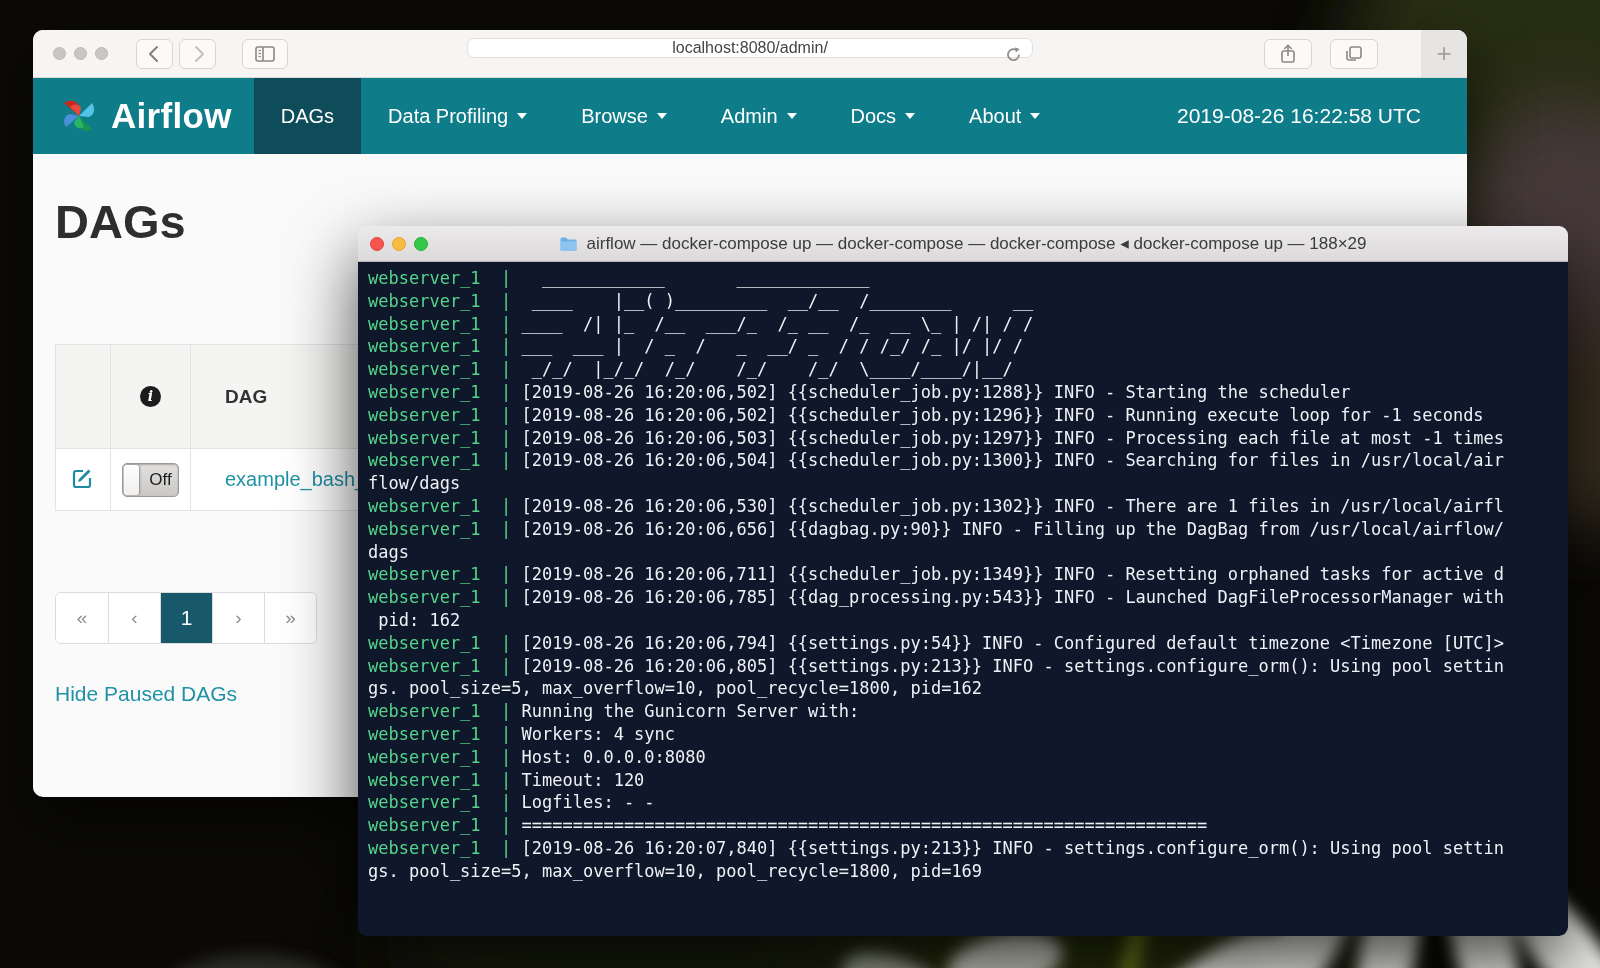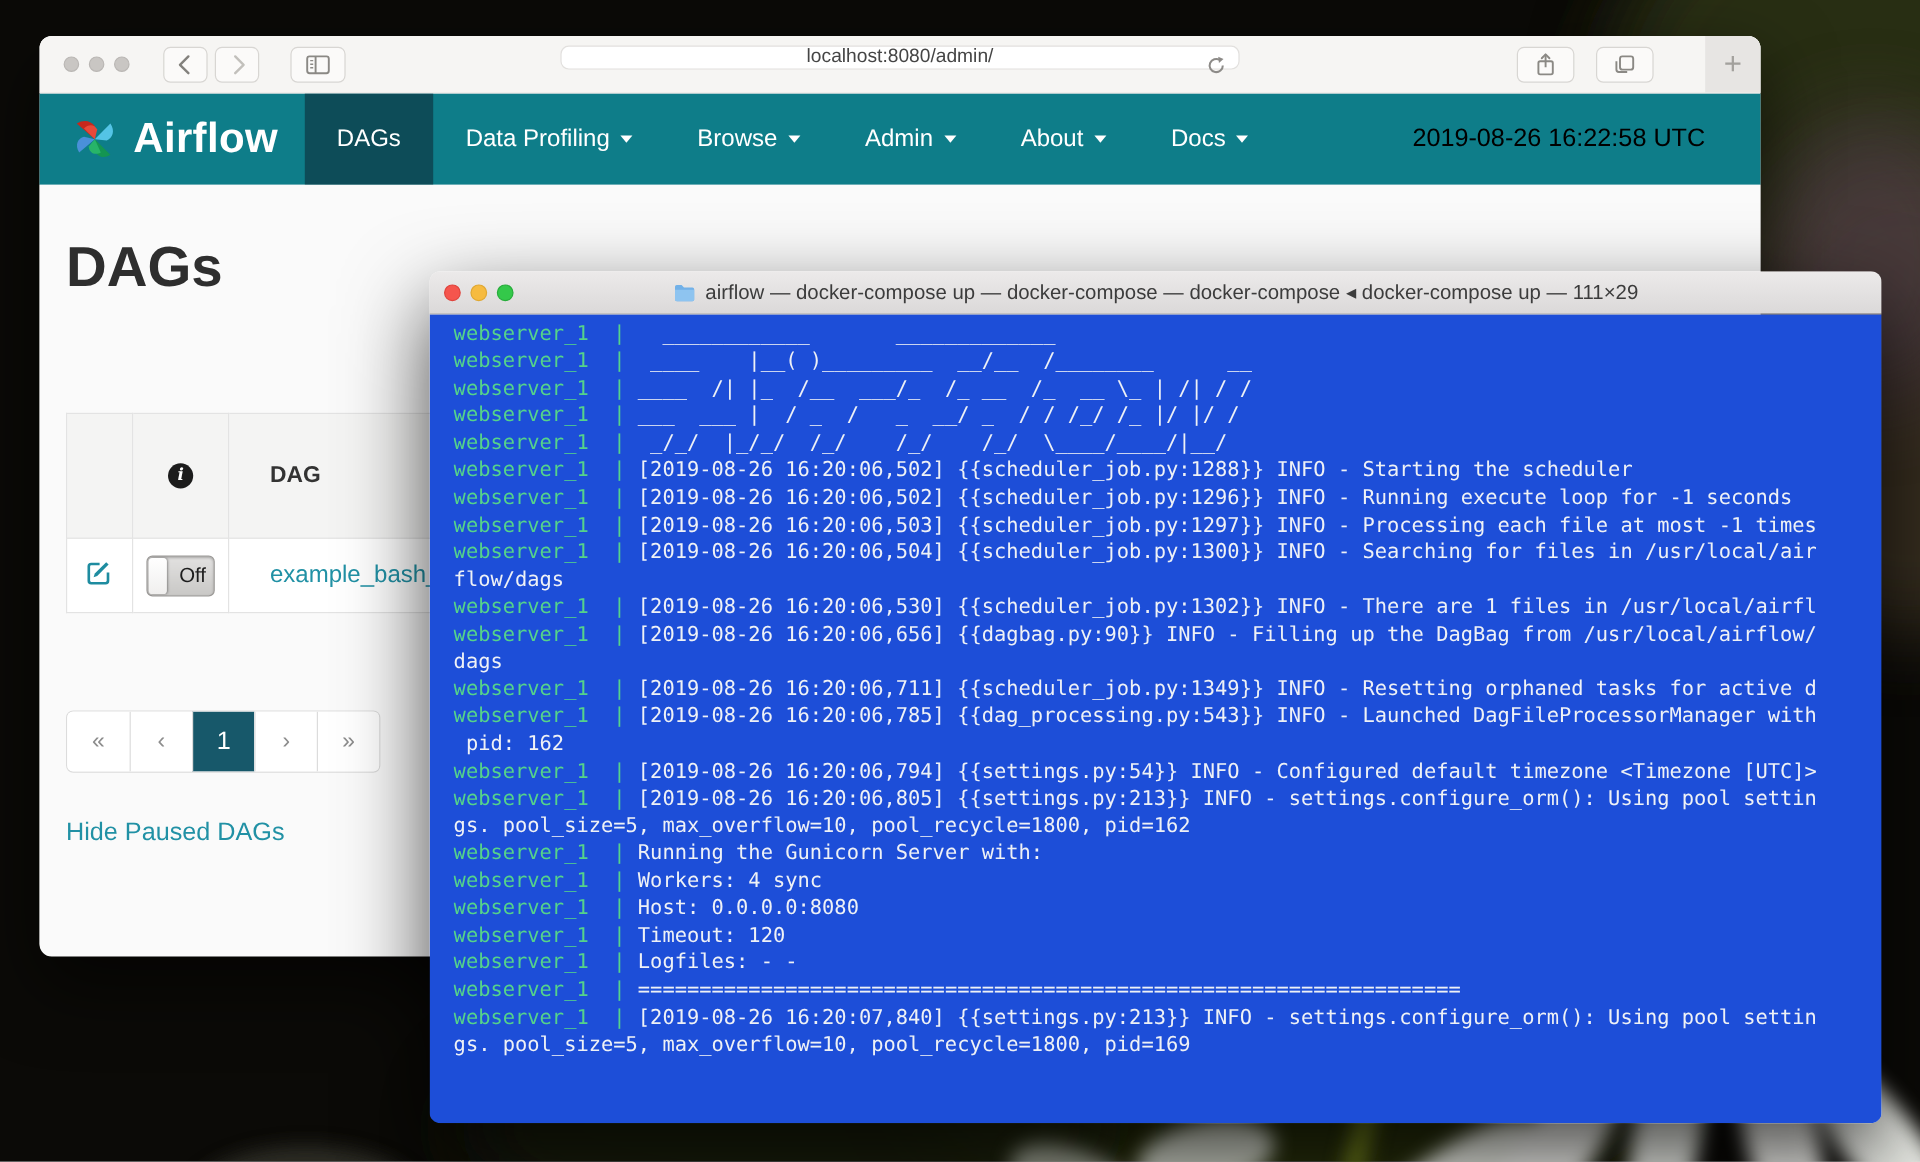--- a/index.html
+++ b/index.html
@@ -31,21 +31,21 @@
 
   
   .navbar { height:76px; background:#0e7d89; display:flex; align-items:stretch; }
   .brand { display:flex; align-items:center; gap:11px; margin-left:25px; margin-right:22px; }
   .brand-name { color:#fff; font-size:35px; font-weight:700; letter-spacing:.3px; }
   .nav-items { display:flex; align-items:stretch; }
   .nav-item { display:flex; align-items:center; padding:0 27px; color:#fff; font-size:20px; cursor:pointer; }
   .nav-item.active { background:#0d4c58; }
   .caret { display:inline-block; width:0; height:0; margin-left:9px;
            border-left:5px solid transparent; border-right:5px solid transparent; border-top:6px solid #fff; }
-  .clock { margin-left:auto; margin-right:46px; align-self:center; color:#000000; font-size:21px; }
+  .clock { margin-left:auto; margin-right:46px; align-self:center; color:#ffffff; font-size:21px; }
 
   
   .page { position:relative; height:642px; background:#fafafa; border-radius:0 0 10px 10px; }
   .page-title { position:absolute; left:22px; top:40px; font-size:47px; font-weight:700; color:#2e2e2e; }
   .dag-table { position:absolute; left:22px; top:190px; border-collapse:collapse; background:#fff; }
   .dag-table th, .dag-table td { border:1px solid #e3e3e3; }
   .dag-table th { background:#f4f4f3; height:104px; }
   .col-edit { width:55px; }
   .col-toggle { width:80px; }
   .col-dag { width:745px; }
@@ -73,21 +73,21 @@
   .terminal { position:absolute; left:358px; top:226px; width:1210px; height:710px; z-index:2;
               border-radius:9px; overflow:hidden; box-shadow:0 28px 70px rgba(0,0,0,.7); }
   .term-title { position:relative; height:36px; background:linear-gradient(#eceaea,#dbd9d9);
                 border-bottom:1px solid #b7b5b5; display:flex; align-items:center; justify-content:center; gap:8px;
                 font-size:17px; color:#3c3c3c; }
   .term-lights { position:absolute; left:12px; top:11px; display:flex; gap:8px; }
   .term-lights i { width:14px; height:14px; border-radius:50%; }
   .lt-red { background:#f5554d; border:1px solid #e0443d; }
   .lt-yellow { background:#f6bb40; border:1px solid #e0a832; }
   .lt-green { background:#34c84a; border:1px solid #27ad3b; }
-  .term-body { height:674px; background:#1d4ed8; padding:5px 10px 0 20px;
+  .term-body { height:674px; background:#0f172a; padding:5px 10px 0 10px;
                font-family:"DejaVu Sans Mono", monospace; font-size:17px; line-height:22.8px; color:#eef1f6; }
   .trow { white-space:pre; height:22.8px; overflow:hidden; }
   .tpfx { color:#55d38a; }
 </style>
 </head>
 <body>
 
 <div id="stage">
 
   <svg class="wallpaper" width="1600" height="968">
@@ -196,25 +196,25 @@
           </div>
           <div class="nav-item">
             <span>Browse</span>
             <span class="caret"></span>
           </div>
           <div class="nav-item">
             <span>Admin</span>
             <span class="caret"></span>
           </div>
           <div class="nav-item">
+            <span>Docs</span>
+            <span class="caret"></span>
+          </div>
+          <div class="nav-item">
             <span>About</span>
-            <span class="caret"></span>
-          </div>
-          <div class="nav-item">
-            <span>Docs</span>
             <span class="caret"></span>
           </div>
         </div>
       <span class="clock">2019-08-26 16:22:58 UTC</span>
     </div>
 
     <div class="page">
       <div class="page-title">DAGs</div>
 
       <table class="dag-table">
@@ -262,21 +262,21 @@
     <div class="term-title">
       <div class="term-lights">
         <i class="lt-red"></i>
         <i class="lt-yellow"></i>
         <i class="lt-green"></i>
       </div>
       <svg width="19" height="16" viewBox="0 0 19 16">
         <path d="M1.5 3 a1.5 1.5 0 0 1 1.5-1.5 h4 l2 2 h7 a1.5 1.5 0 0 1 1.5 1.5 v8.5 a1.5 1.5 0 0 1 -1.5 1.5 h-13 a1.5 1.5 0 0 1 -1.5 -1.5 z" fill="#72b1e8"></path>
         <path d="M1.5 5.5 h16 v8 a1.5 1.5 0 0 1 -1.5 1.5 h-13 a1.5 1.5 0 0 1 -1.5 -1.5 z" fill="#8ec4f0"></path>
       </svg>
-      <span>airflow — docker-compose up — docker-compose — docker-compose ◂ docker-compose up — 111×29</span>
+      <span>airflow — docker-compose up — docker-compose — docker-compose ◂ docker-compose up — 188×29</span>
     </div>
     <div class="term-body">
         <div class="trow"><span class="tpfx">webserver_1  |</span><span>   ____________       _____________</span></div>
         <div class="trow"><span class="tpfx">webserver_1  |</span><span>  ____    |__( )_________  __/__  /________      __</span></div>
         <div class="trow"><span class="tpfx">webserver_1  |</span><span> ____  /| |_  /__  ___/_  /_ __  /_  __ \_ | /| / /</span></div>
         <div class="trow"><span class="tpfx">webserver_1  |</span><span> ___  ___ |  / _  /   _  __/ _  / / /_/ /_ |/ |/ /</span></div>
         <div class="trow"><span class="tpfx">webserver_1  |</span><span>  _/_/  |_/_/  /_/    /_/    /_/  \____/____/|__/</span></div>
         <div class="trow"><span class="tpfx">webserver_1  |</span><span> [2019-08-26 16:20:06,502] {{scheduler_job.py:1288}} INFO - Starting the scheduler</span></div>
         <div class="trow"><span class="tpfx">webserver_1  |</span><span> [2019-08-26 16:20:06,502] {{scheduler_job.py:1296}} INFO - Running execute loop for -1 seconds</span></div>
         <div class="trow"><span class="tpfx">webserver_1  |</span><span> [2019-08-26 16:20:06,503] {{scheduler_job.py:1297}} INFO - Processing each file at most -1 times</span></div>

